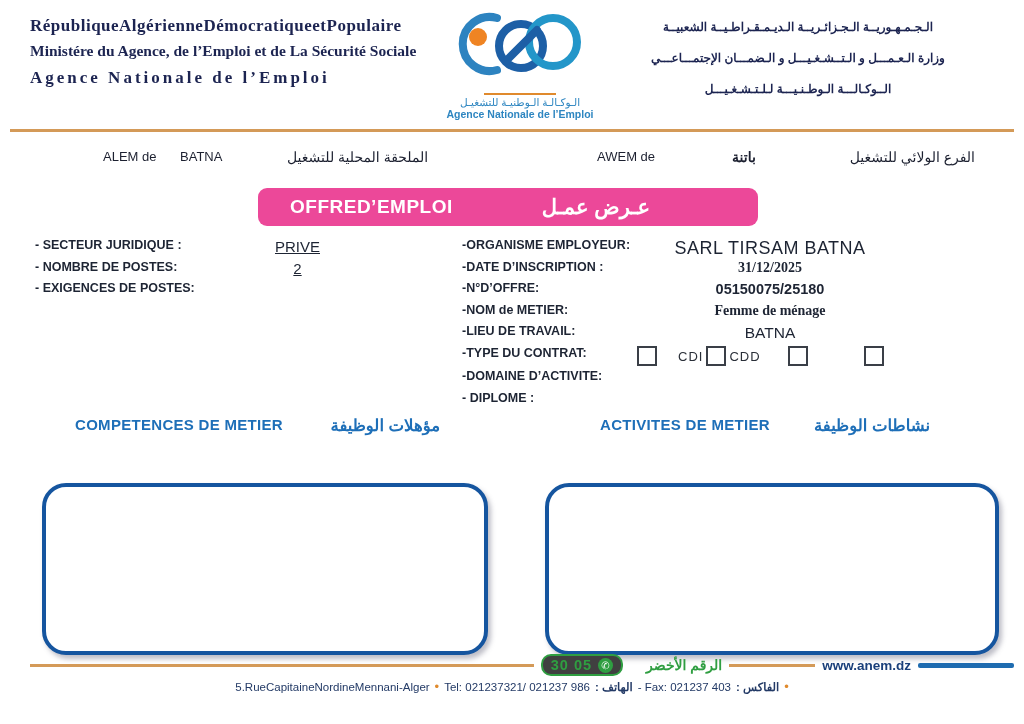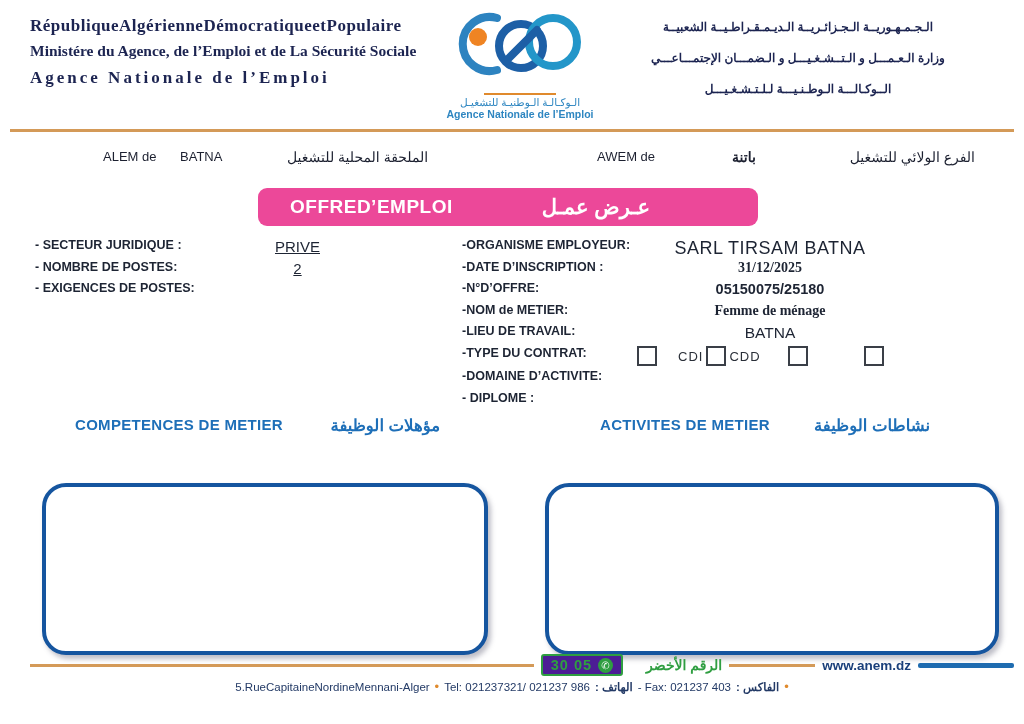--- a/index.html
+++ b/index.html
@@ -49,22 +49,22 @@
   .bigbox{position:absolute;top:483px;height:164px;border:4px solid #15559f;border-radius:24px;
           background:#fff;box-shadow:3px 4px 5px rgba(110,110,130,.45);}
   .bigbox.left{left:42px;width:438px;}
   .bigbox.right{left:545px;width:446px;}
   
   .footrule{position:absolute;left:30px;right:10px;top:654px;height:22px;display:flex;
             align-items:center;gap:7px;}
   .oline{height:3px;background:#d49a58;}
   .oline.grow{flex:1;}
   .oline.mid{width:86px;}
-  .badge{display:flex;align-items:center;gap:6px;border:2px solid #2f9e41;border-radius:3px;
-         padding:1px 8px;background:#4c1d95;}
+  .badge{display:flex;align-items:center;gap:6px;border:2px solid #2f9e41;border-radius:10px;
+         padding:1px 8px;background:#404040;}
   .badge .num{font-weight:bold;font-size:14.5px;color:#2f9e41;letter-spacing:1px;}
   .phone-ic{width:15px;height:15px;border-radius:50%;background:#2f9e41;color:#fff;font-size:10px;
             line-height:15px;text-align:center;display:inline-block;}
   .greenlab{font-weight:bold;font-size:14px;color:#2f9e41;direction:rtl;margin-left:16px;}
   .site{font-weight:bold;font-size:13.5px;color:#1a3f7a;}
   .bline{width:96px;height:5px;background:#1f6cb0;border-radius:2px;}
   .address{position:absolute;left:0;right:0;top:679px;display:flex;justify-content:center;
            align-items:baseline;gap:5px;font-size:11.5px;color:#233a66;white-space:nowrap;}
   .address .ar{direction:rtl;font-weight:bold;}
   .bullet{color:#e08a2d;font-size:13px;}

